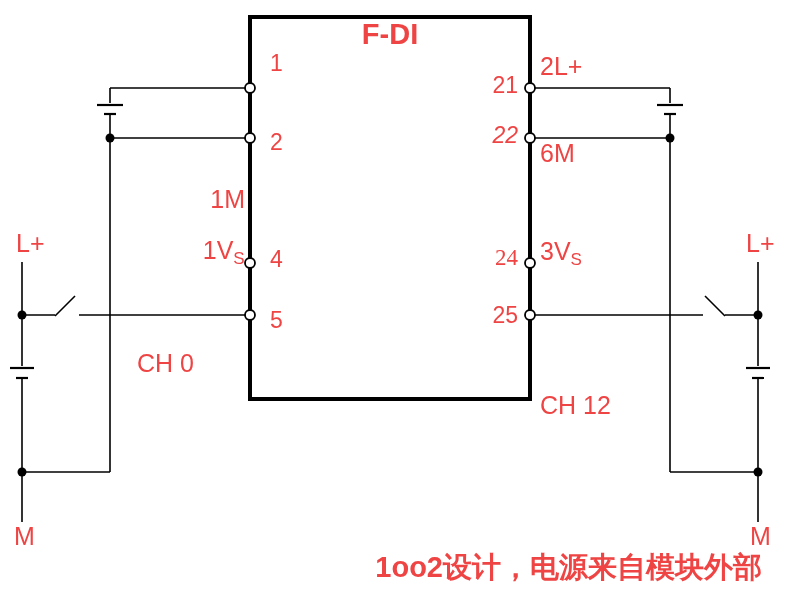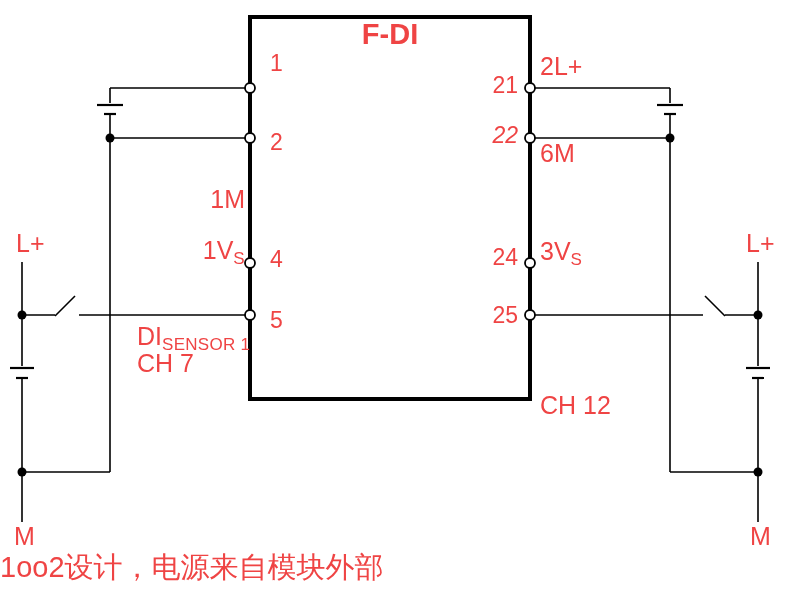--- a/index.html
+++ b/index.html
@@ -24,21 +24,21 @@
   .lbl  { font-size: 25px; }
   .sub  { font-size: 17px; position: relative; top: 5px; letter-spacing: 0.3px; }
   .ra-left  { left: 150px; width: 95px; text-align: right; }   
   .ra-num   { left: 480px; width: 38px; text-align: right; }   
   .title {
     left: 250px; top: 20px; width: 280px;
     text-align: center; font-size: 29px; font-weight: bold;
   }
   .caption {
     left: 0; top: 553px; width: 762px;
-    text-align: left; font-size: 29px; font-weight: normal;
+    text-align: right; font-size: 29px; font-weight: bold;
   }
 </style>
 </head>
 <body>
 
 <div class="canvas">
 
   <svg class="schem" width="787" height="611" viewBox="0 0 787 611">
 
     <rect x="250" y="17" width="280" height="382" fill="#ffffff" stroke="#000000" stroke-width="4"></rect>
@@ -115,27 +115,26 @@
 
   <div class="t title">F-DI</div>
 
   <div class="t num" style="left:270px; top:52px;">1</div>
   <div class="t num" style="left:270px; top:131px;">2</div>
   <div class="t num" style="left:270px; top:248px;">4</div>
   <div class="t num" style="left:270px; top:309px;">5</div>
 
   <div class="t num ra-num" style="top:74px;">21</div>
   <div class="t num ra-num" style="top:124px;font-style:italic;">22</div>
-  <div class="t num ra-num" style="top:246px;">24</div>
+  <div class="t num ra-num" style="top:246px;font-family:Liberation Serif, serif;">24</div>
   <div class="t num ra-num" style="top:304px;">25</div>
 
   <div class="t lbl ra-left" style="top:159px;margin-top:28px;">1M</div>
   <div class="t lbl ra-left" style="top:238px;"><span>1V</span><span class="sub">S</span></div>
-  <div class="t lbl" style="left:137px; top:324px;"><span>DI</span><span class="sub">SENSOR 1</span></div>
-  <div class="t lbl" style="left:137px; top:351px;">CH 7</div>
+  <div class="t lbl" style="left:137px; top:351px;">CH 0</div>
 
   <div class="t lbl" style="left:540px; top:54px;">2L+</div>
   <div class="t lbl" style="left:540px; top:141px;">6M</div>
   <div class="t lbl" style="left:540px; top:239px;"><span>3V</span><span class="sub">S</span></div>
   <div class="t lbl" style="left:540px; top:351px;margin-top:42px;">CH 12</div>
 
   <div class="t lbl" style="left:16px;  top:231px;">L+</div>
   <div class="t lbl" style="left:14px;  top:524px;">M</div>
   <div class="t lbl" style="left:746px; top:231px;">L+</div>
   <div class="t lbl" style="left:750px; top:524px;">M</div>

